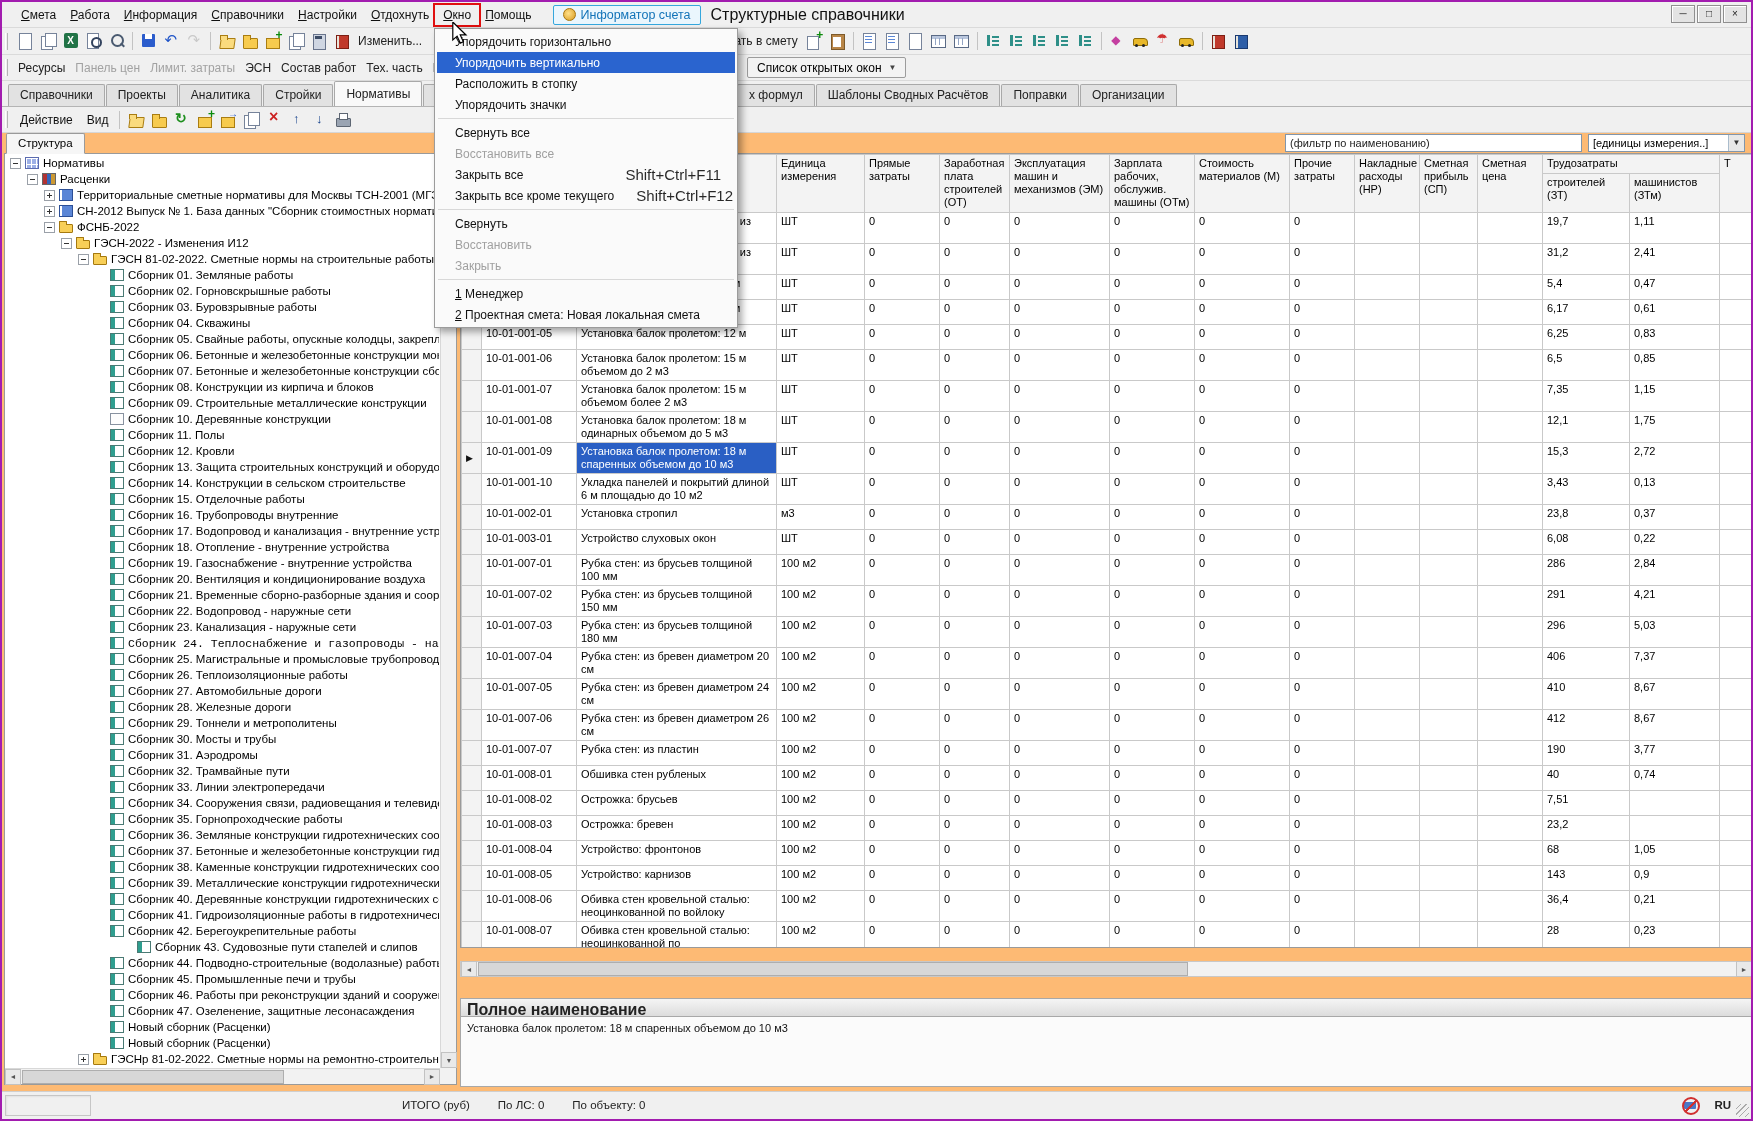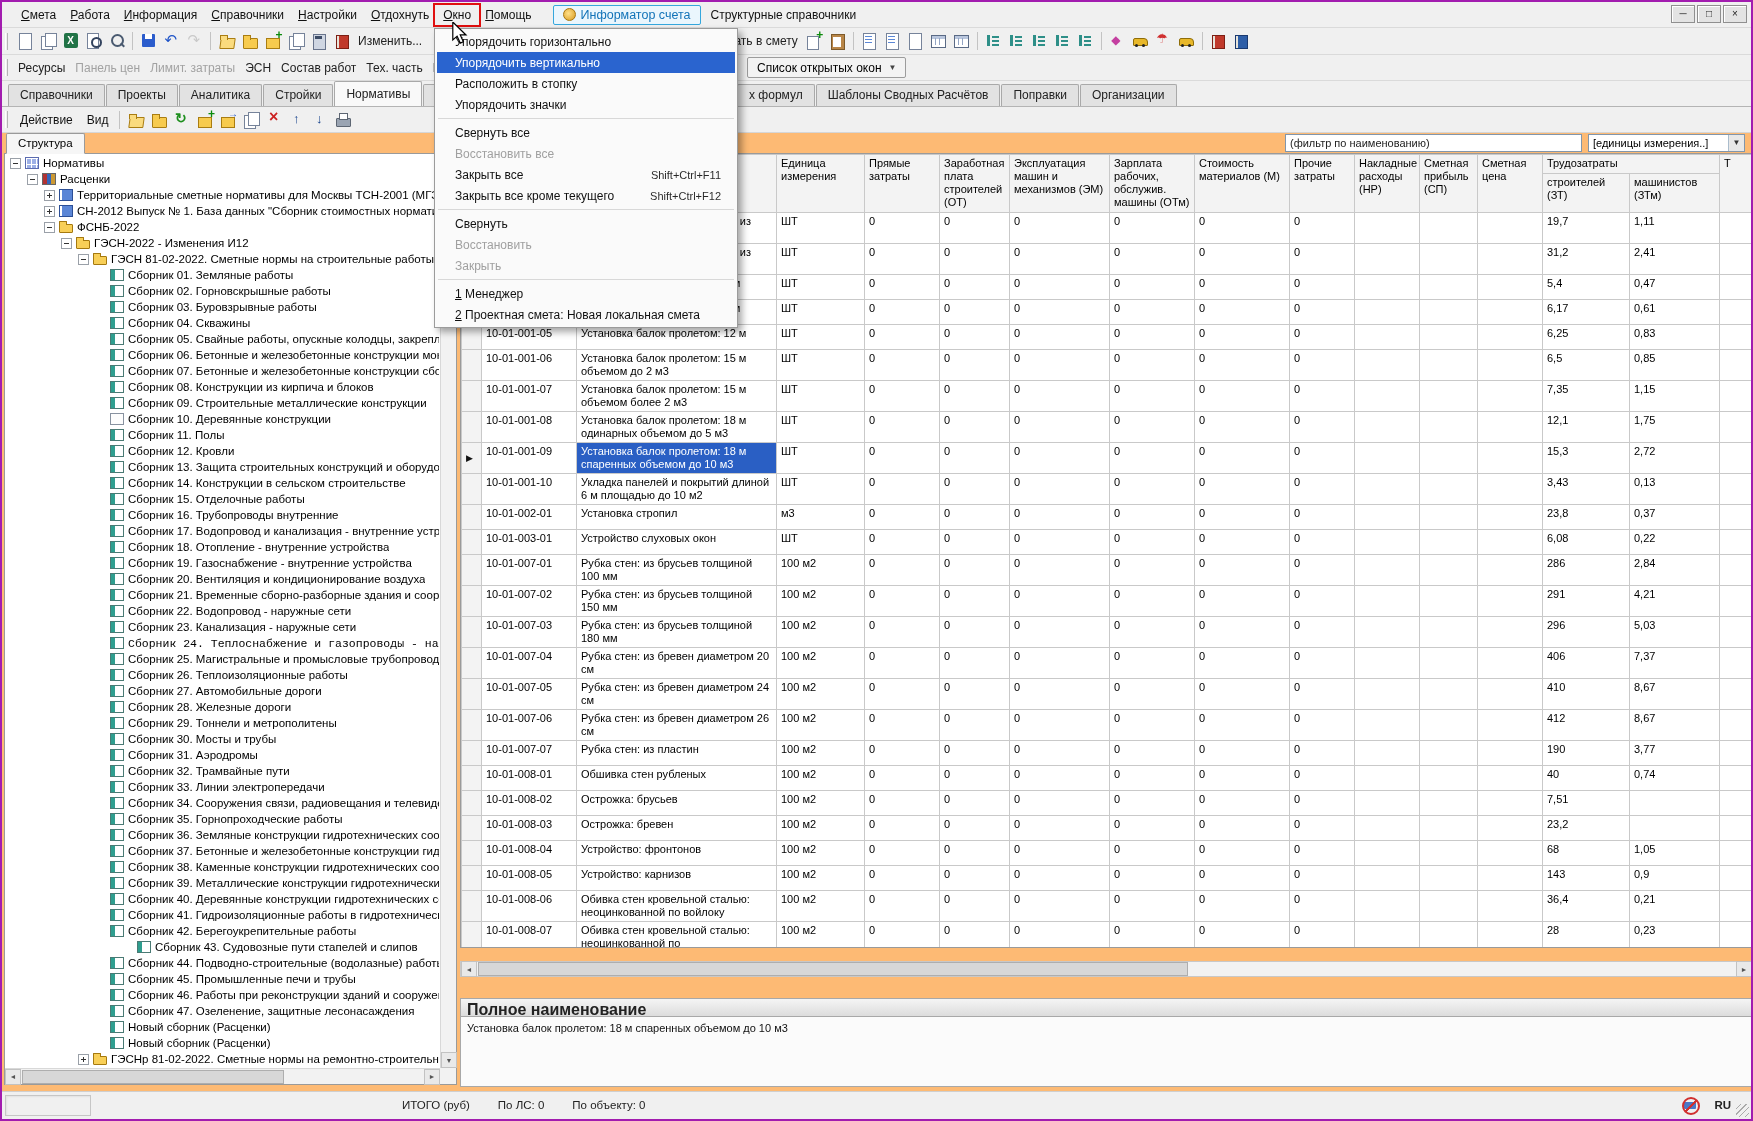--- a/index.html
+++ b/index.html
@@ -8,21 +8,21 @@
 u{text-decoration:underline}
 #app{position:relative;width:1753px;height:1121px;background:#fdba74;border:2px solid #a21caf;overflow:hidden}
 
 
 .menubar{position:absolute;left:0;top:0;width:100%;height:26px;display:flex;align-items:center;background:#f0f0f0;border-bottom:1px solid #dadada;z-index:5}
 .mb-items{display:flex;align-items:center;margin-left:12px}
 .menu-item{padding:5px 7px;font-size:12px;color:#111;white-space:nowrap;position:relative}
 .menu-item.annotated::after{content:"";position:absolute;left:-3px;top:0;right:-3px;bottom:0;border:2px solid #e01010}
 .informer-btn{display:flex;align-items:center;gap:5px;margin-left:14px;padding:2px 9px;border:1px solid #35a7dd;background:#eaf6fd;color:#1273b8;font-size:12.5px;border-radius:2px}
 .ic-coin{width:13px;height:13px;border-radius:50%;background:radial-gradient(circle at 40% 40%,#ffe089,#d89b1e);border:1px solid #a8750e}
-.structural-btn{padding:5px 10px;font-size:12px;color:#111}
+.structural-btn{padding:5px 10px;font-size:16px;color:#111}
 .win-controls{position:absolute;right:4px;top:3px;display:flex;gap:2px}
 .win-btn{width:24px;height:18px;background:#e3e3e3;border:1px solid #8f8f8f;box-shadow:inset 1px 1px 0 #fff;font-size:10px;line-height:16px;text-align:center;color:#222}
 
 
 .toolbar{position:absolute;left:0;width:100%;display:flex;align-items:center;background:#f0f0f0;border-bottom:1px solid #dadada}
 .t1{top:26px;height:27px}
 .t2{top:53px;height:26px}
 .actionrow{position:absolute;left:0;top:105px;width:100%;height:26px;display:flex;align-items:center;background:#f0f0f0;border-bottom:1px solid #d6d6d6}
 .grip{width:3px;height:17px;margin:0 5px 0 3px;border-left:1px solid #fff;border-right:1px solid #b4b4b4}
 .tb-group{display:flex;align-items:center}
@@ -155,21 +155,21 @@
 .kbd-ind::before{content:"";position:absolute;left:3px;top:5px;width:12px;height:7px;background:#4a78c8;border-radius:1px}
 .kbd-ind::after{content:"";position:absolute;left:1px;top:0;width:14px;height:14px;border:2px solid #d03030;border-radius:50%;background:linear-gradient(135deg,transparent 45%,#d03030 45% 55%,transparent 55%)}
 .lang{position:absolute;right:20px;top:7px;font-weight:bold}
 .resize-grip{position:absolute;right:2px;bottom:2px;width:13px;height:13px;background:repeating-linear-gradient(135deg,transparent 0 3px,#aaa 3px 4px)}
 
 
 .popup{position:absolute;left:432px;top:26px;width:304px;background:#fafafa;border:1px solid #9b9b9b;box-shadow:4px 4px 7px rgba(0,0,0,.35);padding:2px;z-index:50;font-size:12px}
 .pm-item{height:21px;display:flex;align-items:center;justify-content:space-between;padding:0 14px 0 18px;color:#111;white-space:nowrap}
 .pm-item.hl{background:#2a64cf;color:#fff}
 .pm-item.disabled{color:#a0a0a0}
-.pm-short{margin-left:22px;font-size:11px;opacity:.9}
+.pm-short{margin-left:22px;font-size:15px;opacity:.9}
 .pm-sep{height:1px;background:#d8d8d8;margin:3px 1px}
 
 
 .cursor{position:absolute;left:449px;top:20px;z-index:99}
 </style>
 </head>
 <body>
 
 <div id="app">
 

